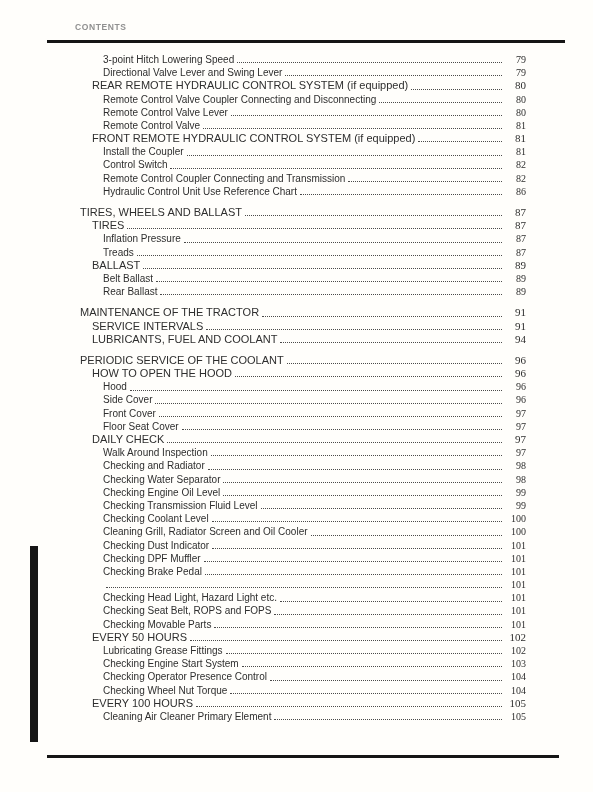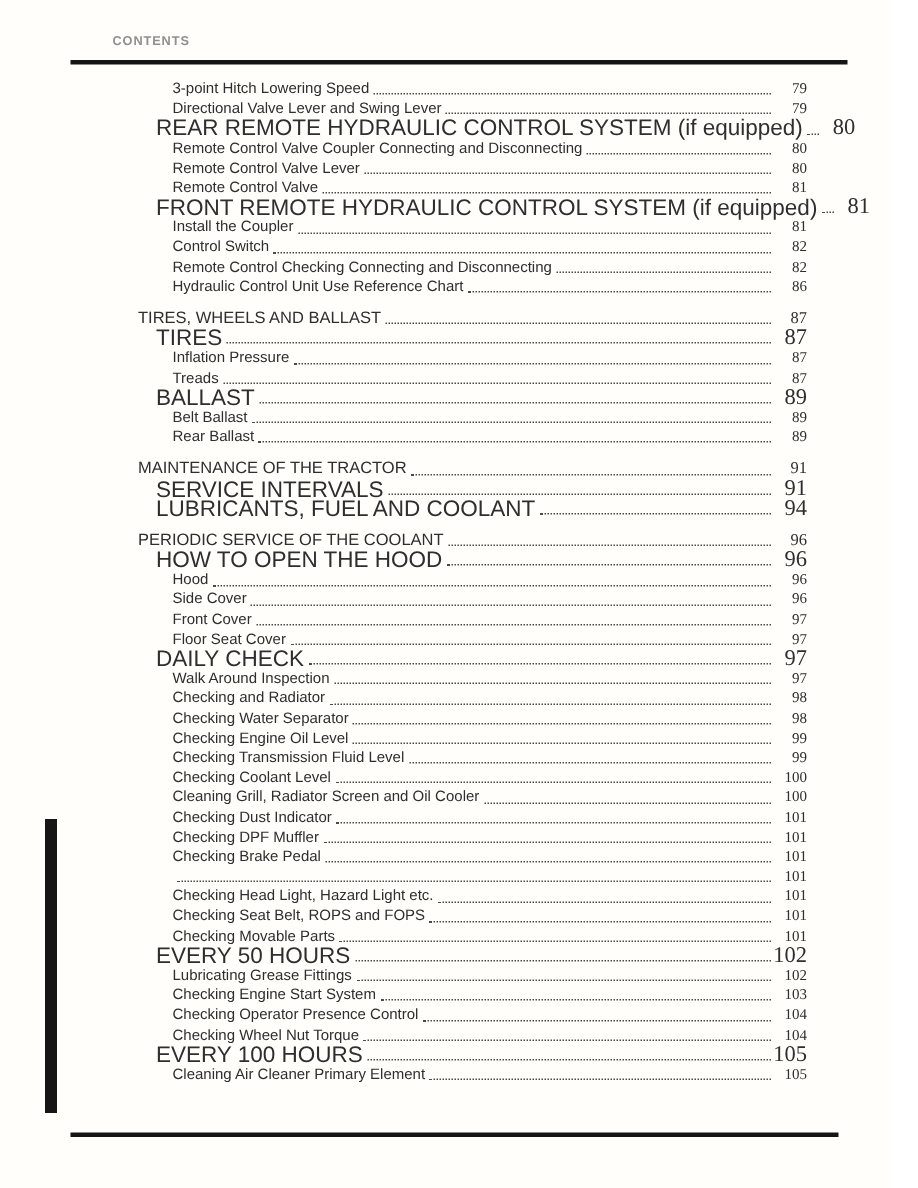--- a/index.html
+++ b/index.html
@@ -19,39 +19,39 @@
     color:#909090;
   }
   .rule{position:absolute;background:#151515;height:3px;}
   .rule-top{left:47px;top:40px;width:518px;}
   .rule-bottom{left:47px;top:755px;width:512px;}
   .tab-marker{
     position:absolute;left:30px;top:546px;width:8px;height:196px;
     background:#161616;
   }
   .toc{
-    position:absolute;left:80px;top:53px;width:446px;margin-left:12px;
+    position:absolute;left:80px;top:53px;width:446px;
   }
   .row{
     display:flex;align-items:flex-end;
     height:13.2px;line-height:13.2px;
     color:#2e2e2e;white-space:nowrap;
   }
   .row .t{flex:0 0 auto;}
   .row .leader{
     flex:1 1 auto;
     border-bottom:1.6px dotted #4a4a4a;
     margin:0 2px 3px 3px;
     min-width:8px;
   }
   .row .p{
     flex:0 0 auto;text-align:right;min-width:22px;font-family:Liberation Serif, serif;
   }
   .lvl1{font-size:11px;padding-left:0;margin-top:8px;}
-  .lvl2{font-size:15px;padding-left:12px;}
+  .lvl2{font-size:11px;padding-left:12px;}
   .lvl3{font-size:10px;padding-left:23px;}
 </style>
 </head>
 <body>
 
 <div class="page">
   <div class="header-label">CONTENTS</div>
 
   <div class="rule rule-top"></div>
 
@@ -95,21 +95,21 @@
     <span class="t">Install the Coupler</span>
     <span class="leader"></span>
     <span class="p">81</span>
   </div>
       <div class="row lvl3">
     <span class="t">Control Switch</span>
     <span class="leader"></span>
     <span class="p">82</span>
   </div>
       <div class="row lvl3">
-    <span class="t">Remote Control Checking Connecting and Disconnecting</span>
+    <span class="t">Remote Control Coupler Connecting and Transmission</span>
     <span class="leader"></span>
     <span class="p">82</span>
   </div>
       <div class="row lvl3">
     <span class="t">Hydraulic Control Unit Use Reference Chart</span>
     <span class="leader"></span>
     <span class="p">86</span>
   </div>
       <div class="row lvl1">
     <span class="t">TIRES, WHEELS AND BALLAST</span>

